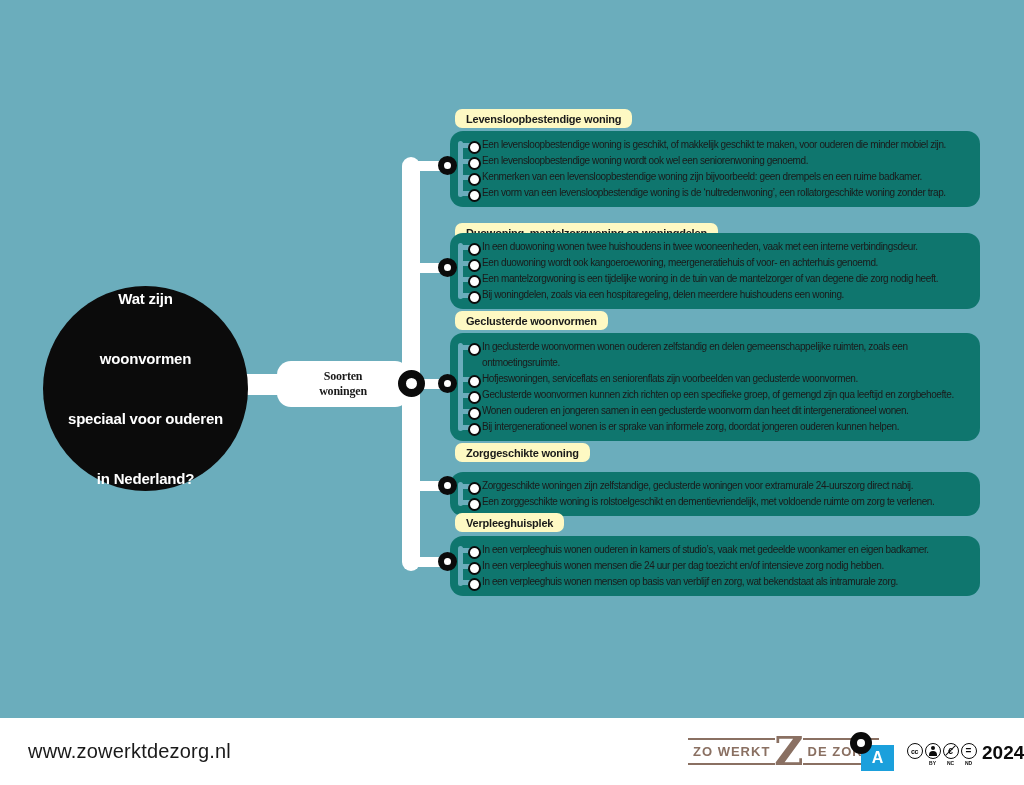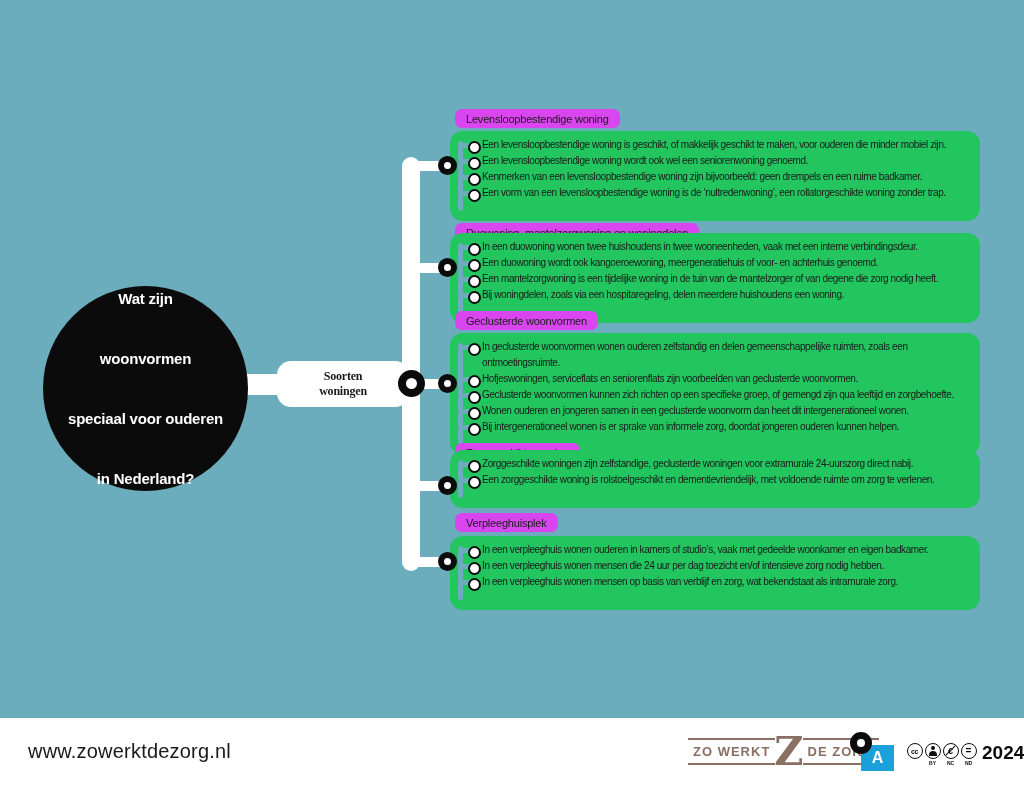--- a/index.html
+++ b/index.html
@@ -25,24 +25,24 @@
   .root-node div{font-weight:bold;font-size:12px;line-height:15px;color:var(--ink);letter-spacing:-0.2px;}
   .trunk{position:absolute;left:402px;top:157px;width:18px;height:414px;background:#fff;border-radius:9px;z-index:1;}
   .stub{position:absolute;left:406px;width:46px;height:10px;background:#fff;border-radius:5px;z-index:1;}
 
   
   .donut{position:absolute;border-radius:50%;background:#fff;border:8px solid #0b0b0b;z-index:4;}
   .donut.big{width:27px;height:27px;left:398px;top:370px;}
   .donut.small{width:19px;height:19px;border-width:6px;left:438px;}
 
   
-  .sec-header{position:absolute;left:455px;background:#d946ef;border-radius:7px;padding:4px 11px 3px 11px;
-    font-weight:normal;font-size:11px;color:var(--ink);letter-spacing:-0.2px;z-index:2;white-space:nowrap;}
-  .sec-box{position:absolute;left:450px;width:530px;background:#22c55e;border-radius:13px;
-    padding:6px 8px 20px 32px;z-index:2;}
+  .sec-header{position:absolute;left:455px;background:#fef9c3;border-radius:7px;padding:4px 11px 3px 11px;
+    font-weight:bold;font-size:11px;color:var(--ink);letter-spacing:-0.2px;z-index:2;white-space:nowrap;}
+  .sec-box{position:absolute;left:450px;width:530px;background:#0f766e;border-radius:13px;
+    padding:6px 8px 6px 32px;z-index:2;}
   .bracket{position:absolute;left:8px;top:10px;bottom:10px;width:5px;background:var(--teal);border-radius:4px;}
   .bullet{position:relative;font-size:10px;line-height:16px;letter-spacing:-0.4px;color:var(--ink);}
   .bullet::before{content:'';position:absolute;left:-22px;top:5.5px;width:14px;height:5px;background:var(--teal);}
   .bullet::after{content:'';position:absolute;left:-14px;top:3.5px;width:9px;height:9px;background:#fff;
     border:2.5px solid #0b0b0b;border-radius:50%;}
 
   
   .footer{position:absolute;left:0;top:718px;width:1024px;height:67px;background:#fff;display:flex;align-items:center;}
   .site{position:absolute;left:28px;top:22px;font-size:20px;font-weight:500;color:var(--ink);letter-spacing:0.2px;}
   .brand{position:absolute;left:688px;top:731px;display:flex;align-items:center;color:var(--brown);}
@@ -123,21 +123,21 @@
     <div class="sec-box" style="top:333px;">
       <div class="bracket"></div>
       <div class="bullet">In geclusterde woonvormen wonen ouderen zelfstandig en delen gemeenschappelijke ruimten, zoals een ontmoetingsruimte.</div>
       <div class="bullet">Hofjeswoningen, serviceflats en seniorenflats zijn voorbeelden van geclusterde woonvormen.</div>
       <div class="bullet">Geclusterde woonvormen kunnen zich richten op een specifieke groep, of gemengd zijn qua leeftijd en zorgbehoefte.</div>
       <div class="bullet">Wonen ouderen en jongeren samen in een geclusterde woonvorm dan heet dit intergenerationeel wonen.</div>
       <div class="bullet">Bij intergenerationeel wonen is er sprake van informele zorg, doordat jongeren ouderen kunnen helpen.</div>
     </div>
 
     <div class="sec-header" style="top:443px;">Zorggeschikte woning</div>
-    <div class="sec-box" style="top:450px;">
+    <div class="sec-box" style="top:472px;">
       <div class="bracket"></div>
       <div class="bullet">Zorggeschikte woningen zijn zelfstandige, geclusterde woningen voor extramurale 24-uurszorg direct nabij.</div>
       <div class="bullet">Een zorggeschikte woning is rolstoelgeschikt en dementievriendelijk, met voldoende ruimte om zorg te verlenen.</div>
     </div>
 
     <div class="sec-header" style="top:513px;">Verpleeghuisplek</div>
     <div class="sec-box" style="top:536px;">
       <div class="bracket"></div>
       <div class="bullet">In een verpleeghuis wonen ouderen in kamers of studio’s, vaak met gedeelde woonkamer en eigen badkamer.</div>
       <div class="bullet">In een verpleeghuis wonen mensen die 24 uur per dag toezicht en/of intensieve zorg nodig hebben.</div>

